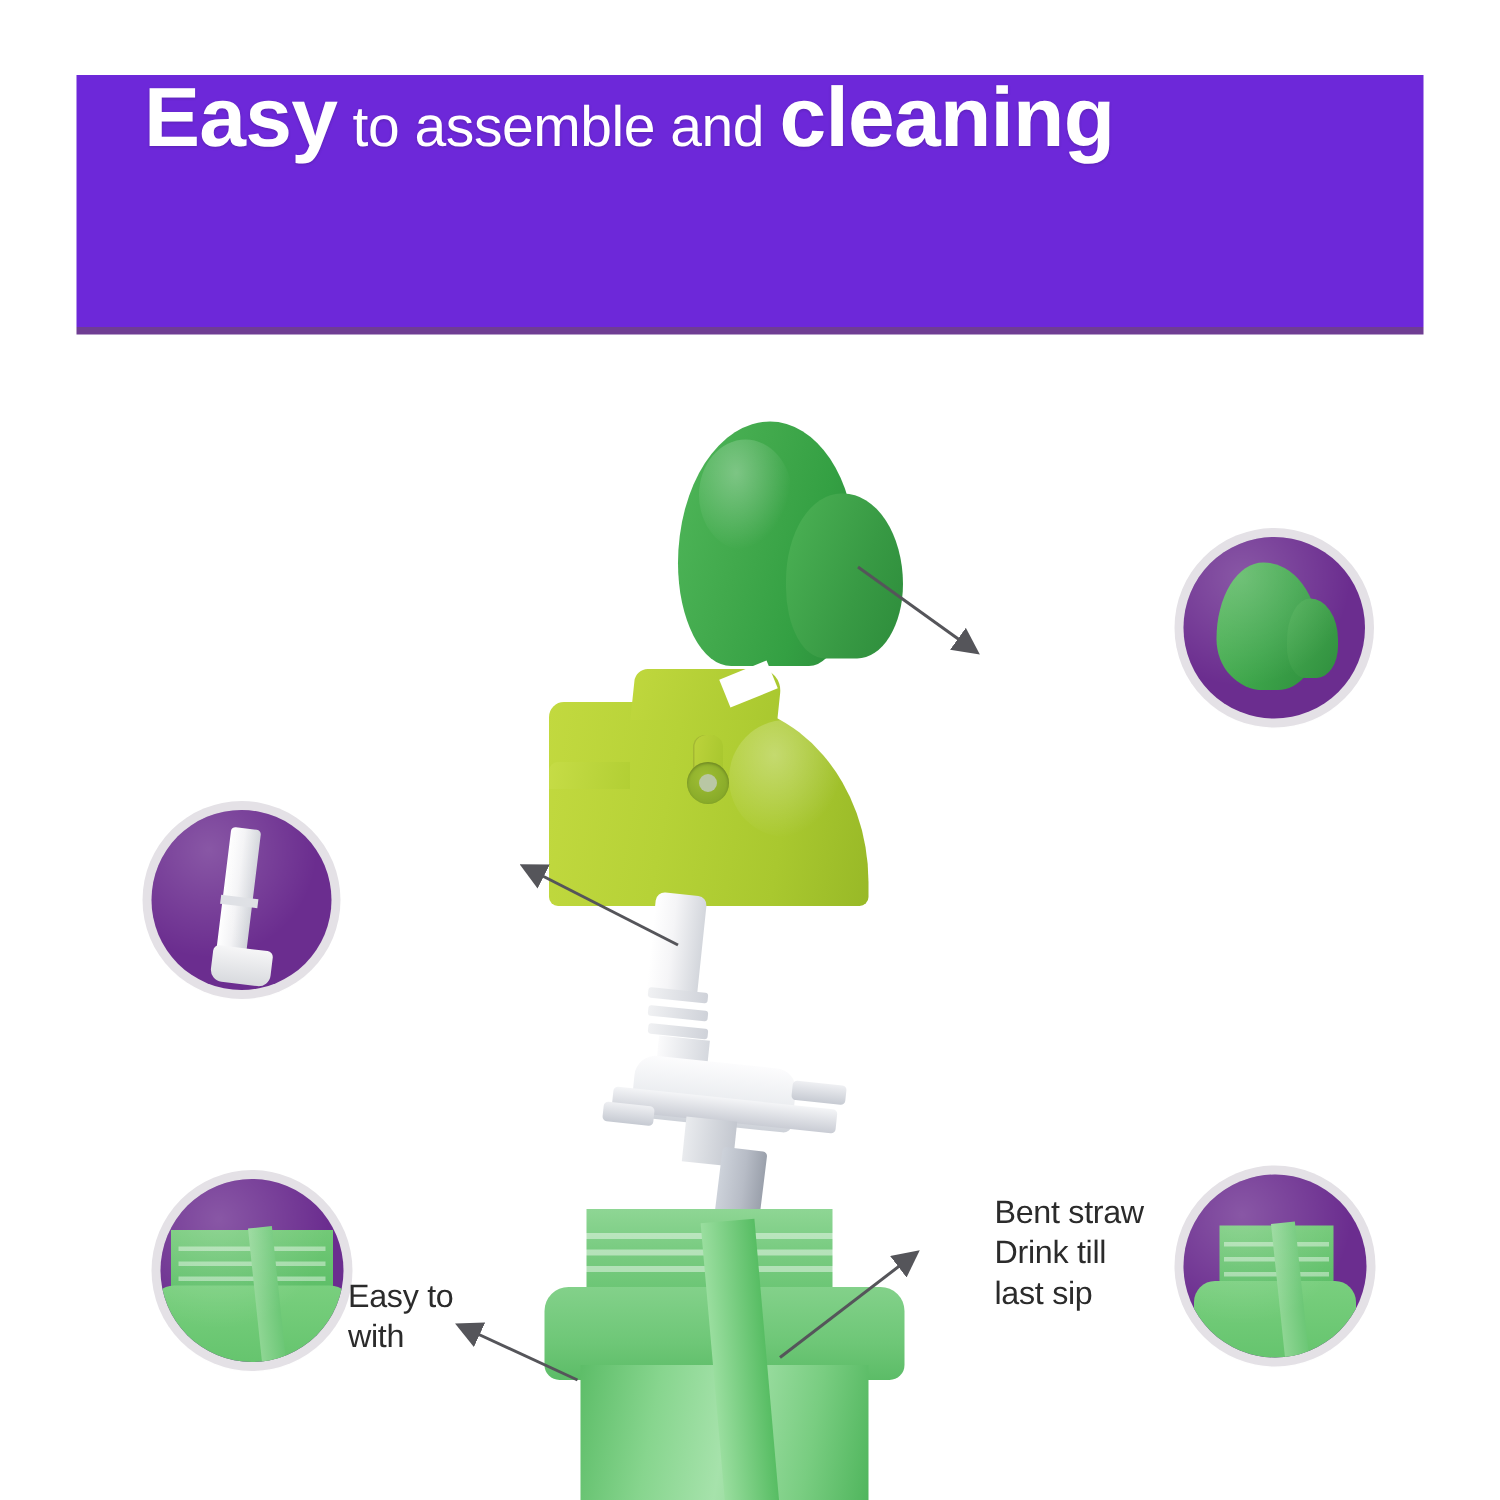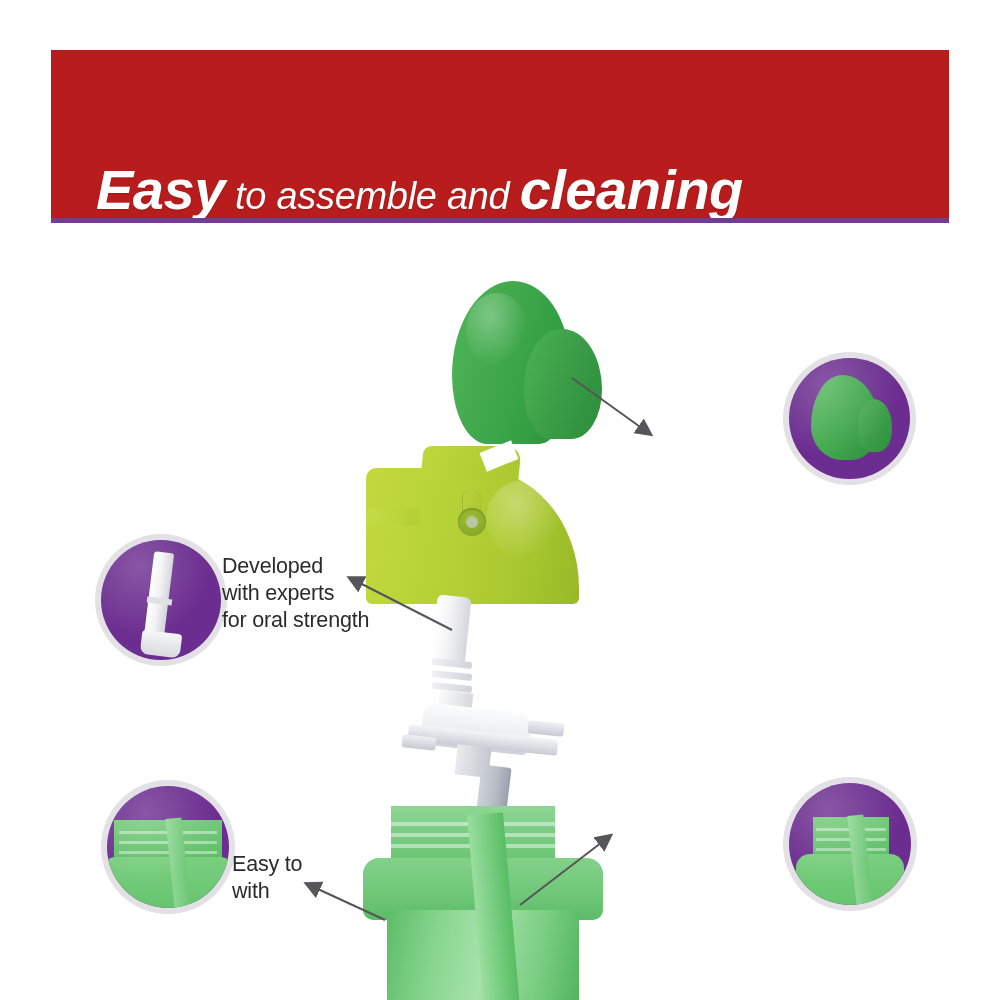--- a/index.html
+++ b/index.html
@@ -8,22 +8,22 @@
     background:#ffffff;
     font-family:"Liberation Sans","DejaVu Sans",sans-serif;
     overflow:hidden;
     position:relative;
   }
   .stage{position:absolute;left:0;top:0;width:1000px;height:1000px;}
 
   
   .banner{
     position:absolute;left:51px;top:50px;width:898px;height:168px;
-    background:#b91c1c;
-    display:flex;align-items:flex-end;font-style:italic;
+    background:#6d28d9;
+    display:flex;align-items:flex-start;
   }
   .banner-underline{
     position:absolute;left:51px;top:218px;width:898px;height:5px;
     background:#6f3d93;
   }
   .banner-title{
     margin-left:45px;
     color:#ffffff;
     white-space:nowrap;
     line-height:1;
@@ -371,19 +371,19 @@
       <div class="bneck bneck-narrow">
         <div class="bneck-ring" style="left:4%;top:26%;width:92%;"></div>
         <div class="bneck-ring" style="left:4%;top:50%;width:92%;"></div>
         <div class="bneck-ring" style="left:4%;top:74%;width:92%;"></div>
       </div>
       <div class="bshoulder bshoulder-narrow"></div>
       <div class="bstraw-in"></div>
     </div>
   </div>
 
-  <div class="callout-text" id="txt-dev">Developed
-with experts
-for oral strength</div>
   <div class="callout-text" id="txt-hold">Easy to
 with</div>
+  <div class="callout-text" id="txt-bent">Bent straw
+Drink till
+last sip</div>
 
 </div>
 
 </body></html>

